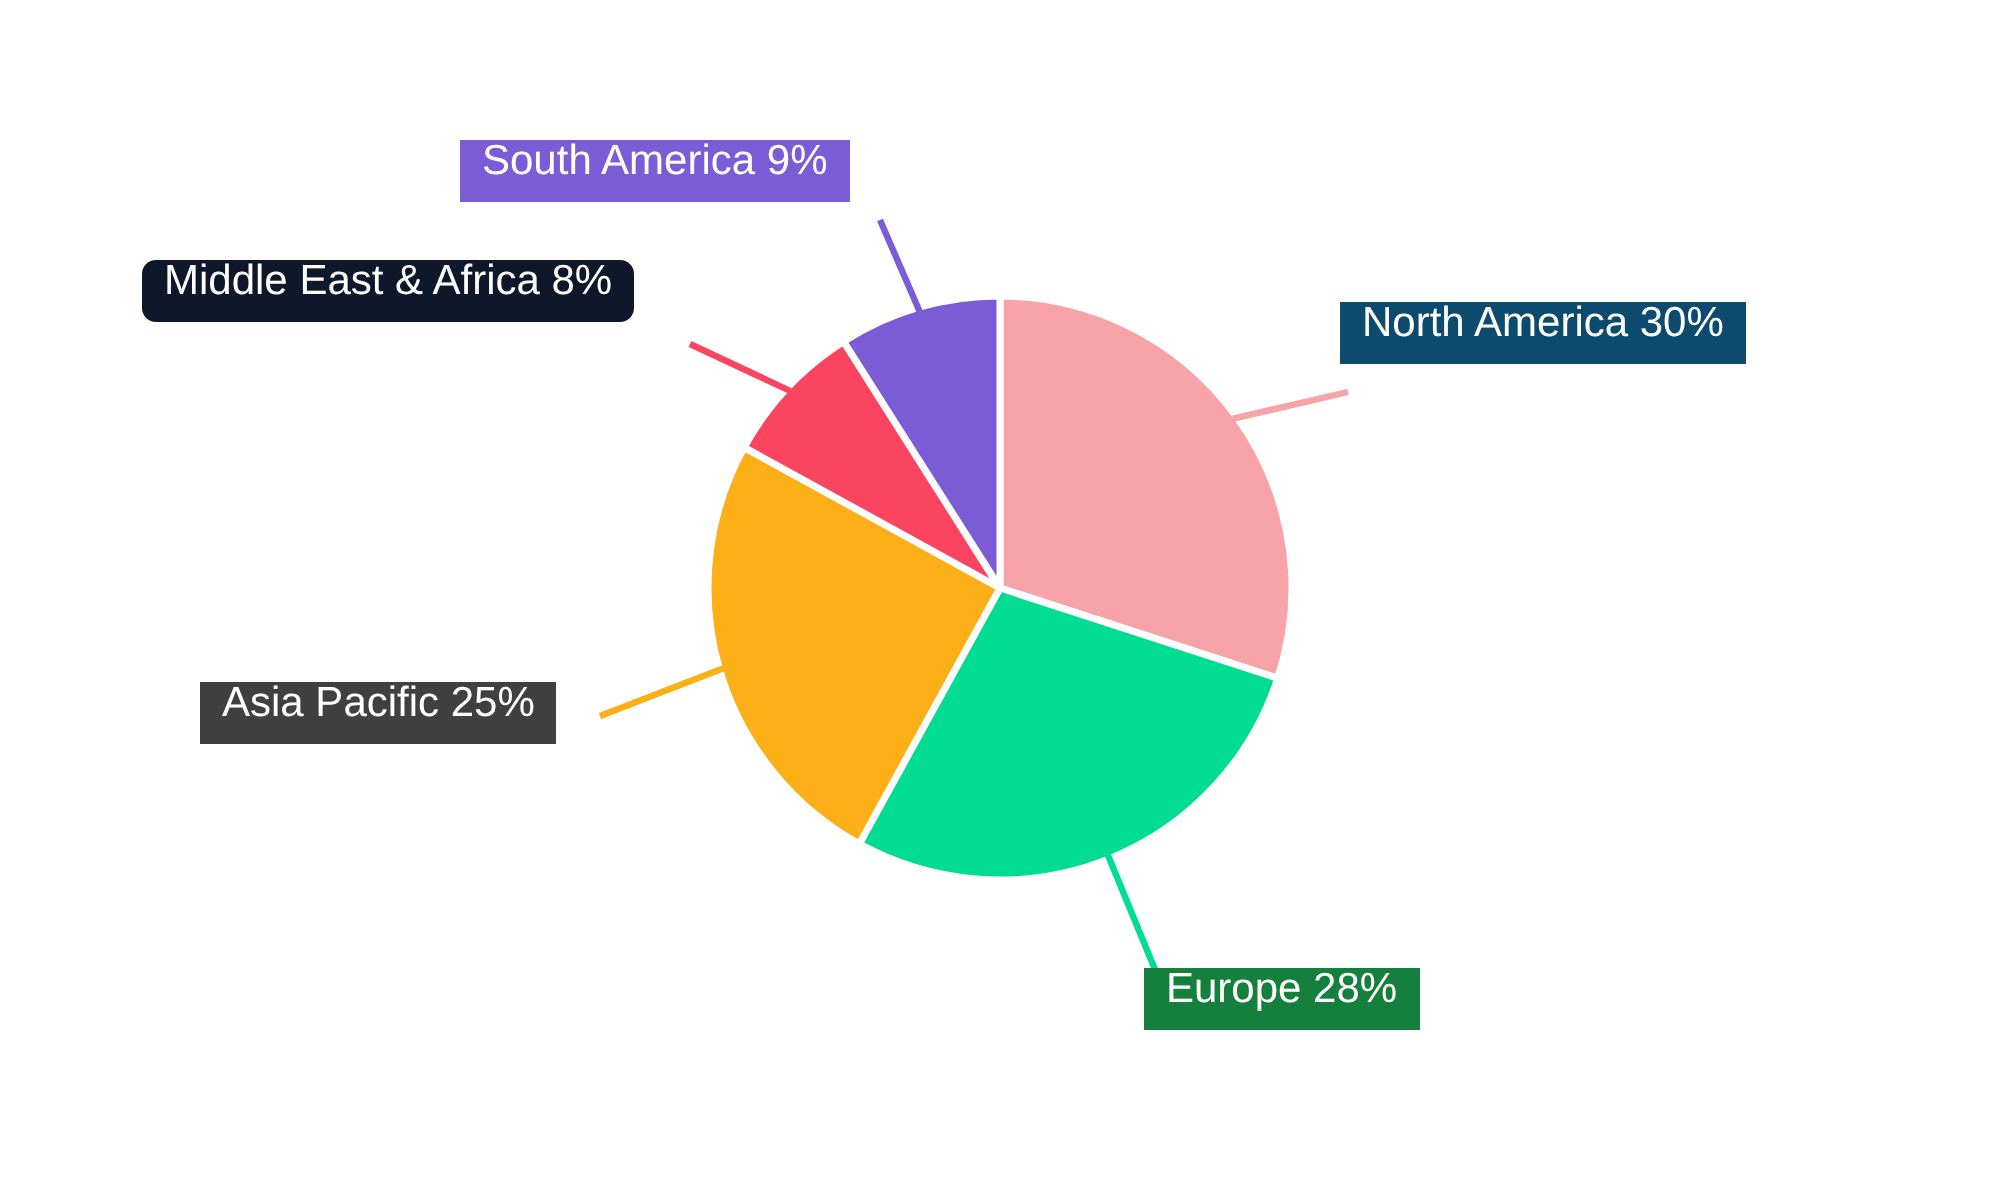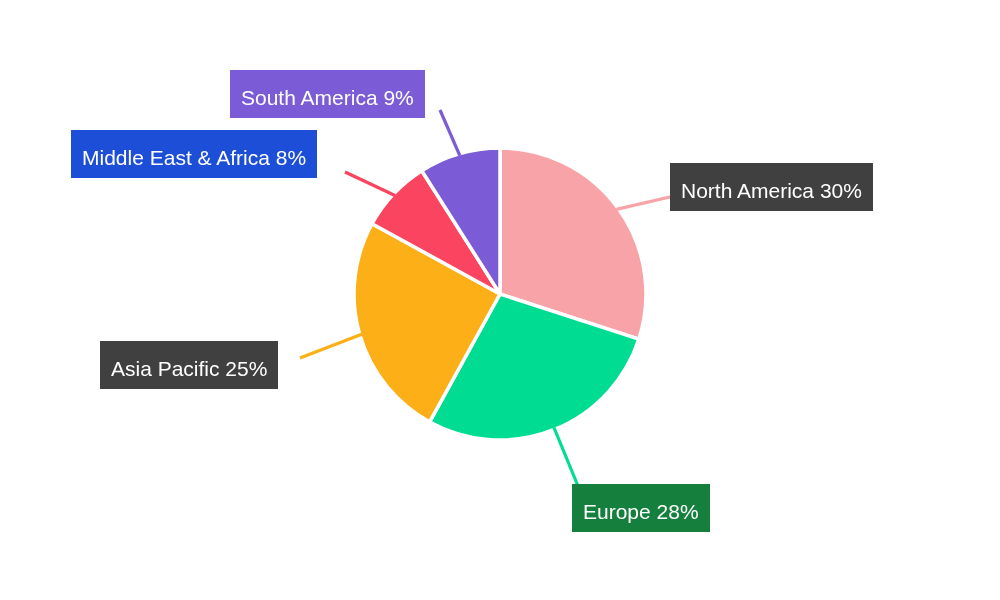--- a/index.html
+++ b/index.html
@@ -21,21 +21,21 @@
     top: 0;
     width: 1000px;
     height: 600px;
   }
   .pie-label {
     position: absolute;
     color: #ffffff;
     font-family: "Liberation Sans", sans-serif;
     font-size: 21px;
     line-height: 1;
-    padding: 17px 11px 10px 11px;
+    padding: 0 11px 10px 11px;
     white-space: nowrap;
     box-sizing: border-box;
   }
 </style>
 </head>
 <body>
 
 <div id="canvas">
 
   <svg id="chart-svg" viewBox="0 0 1000 600">
@@ -48,23 +48,23 @@
     </g>
     <g>
       <path d="M 616.50 209.36 L 674 196" stroke="#F8A3A8" stroke-width="3.2" fill="none" stroke-linecap="butt"></path>
       <path d="M 553.94 427.51 L 578 486" stroke="#00DC92" stroke-width="3.2" fill="none" stroke-linecap="butt"></path>
       <path d="M 361.72 334.17 L 300 358" stroke="#FCAF17" stroke-width="3.2" fill="none" stroke-linecap="butt"></path>
       <path d="M 395.03 195.43 L 345 172" stroke="#FB4560" stroke-width="3.2" fill="none" stroke-linecap="butt"></path>
       <path d="M 459.83 155.72 L 440 110" stroke="#7B5CD6" stroke-width="3.2" fill="none" stroke-linecap="butt"></path>
     </g>
   </svg>
 
-  <div class="pie-label" style="left: 670px; top: 151px; background: #404040; color: rgb(255, 255, 255); margin-top: 12px;">North America 30%</div>
+  <div class="pie-label" style="left: 670px; top: 151px; background: #0c4a6e; color: rgb(255, 255, 255);">North America 30%</div>
 
   <div class="pie-label" style="left: 572px; top: 484px; background: #15803d; color: rgb(255, 255, 255);">Europe 28%</div>
 
   <div class="pie-label" style="left: 100px; top: 341px; background: #404040; color: rgb(255, 255, 255);">Asia Pacific 25%</div>
 
-  <div class="pie-label" style="left: 71px; top: 130px; background: #1d4ed8; color: rgb(255, 255, 255);">Middle East &amp; Africa 8%</div>
+  <div class="pie-label" style="left: 71px; top: 130px; background: #0f172a; color: rgb(255, 255, 255); border-radius: 7px;">Middle East &amp; Africa 8%</div>
 
   <div class="pie-label" style="left: 230px; top: 70px; background: rgb(123, 92, 214); color: rgb(255, 255, 255);">South America 9%</div>
 
 </div>
 
 </body></html>

